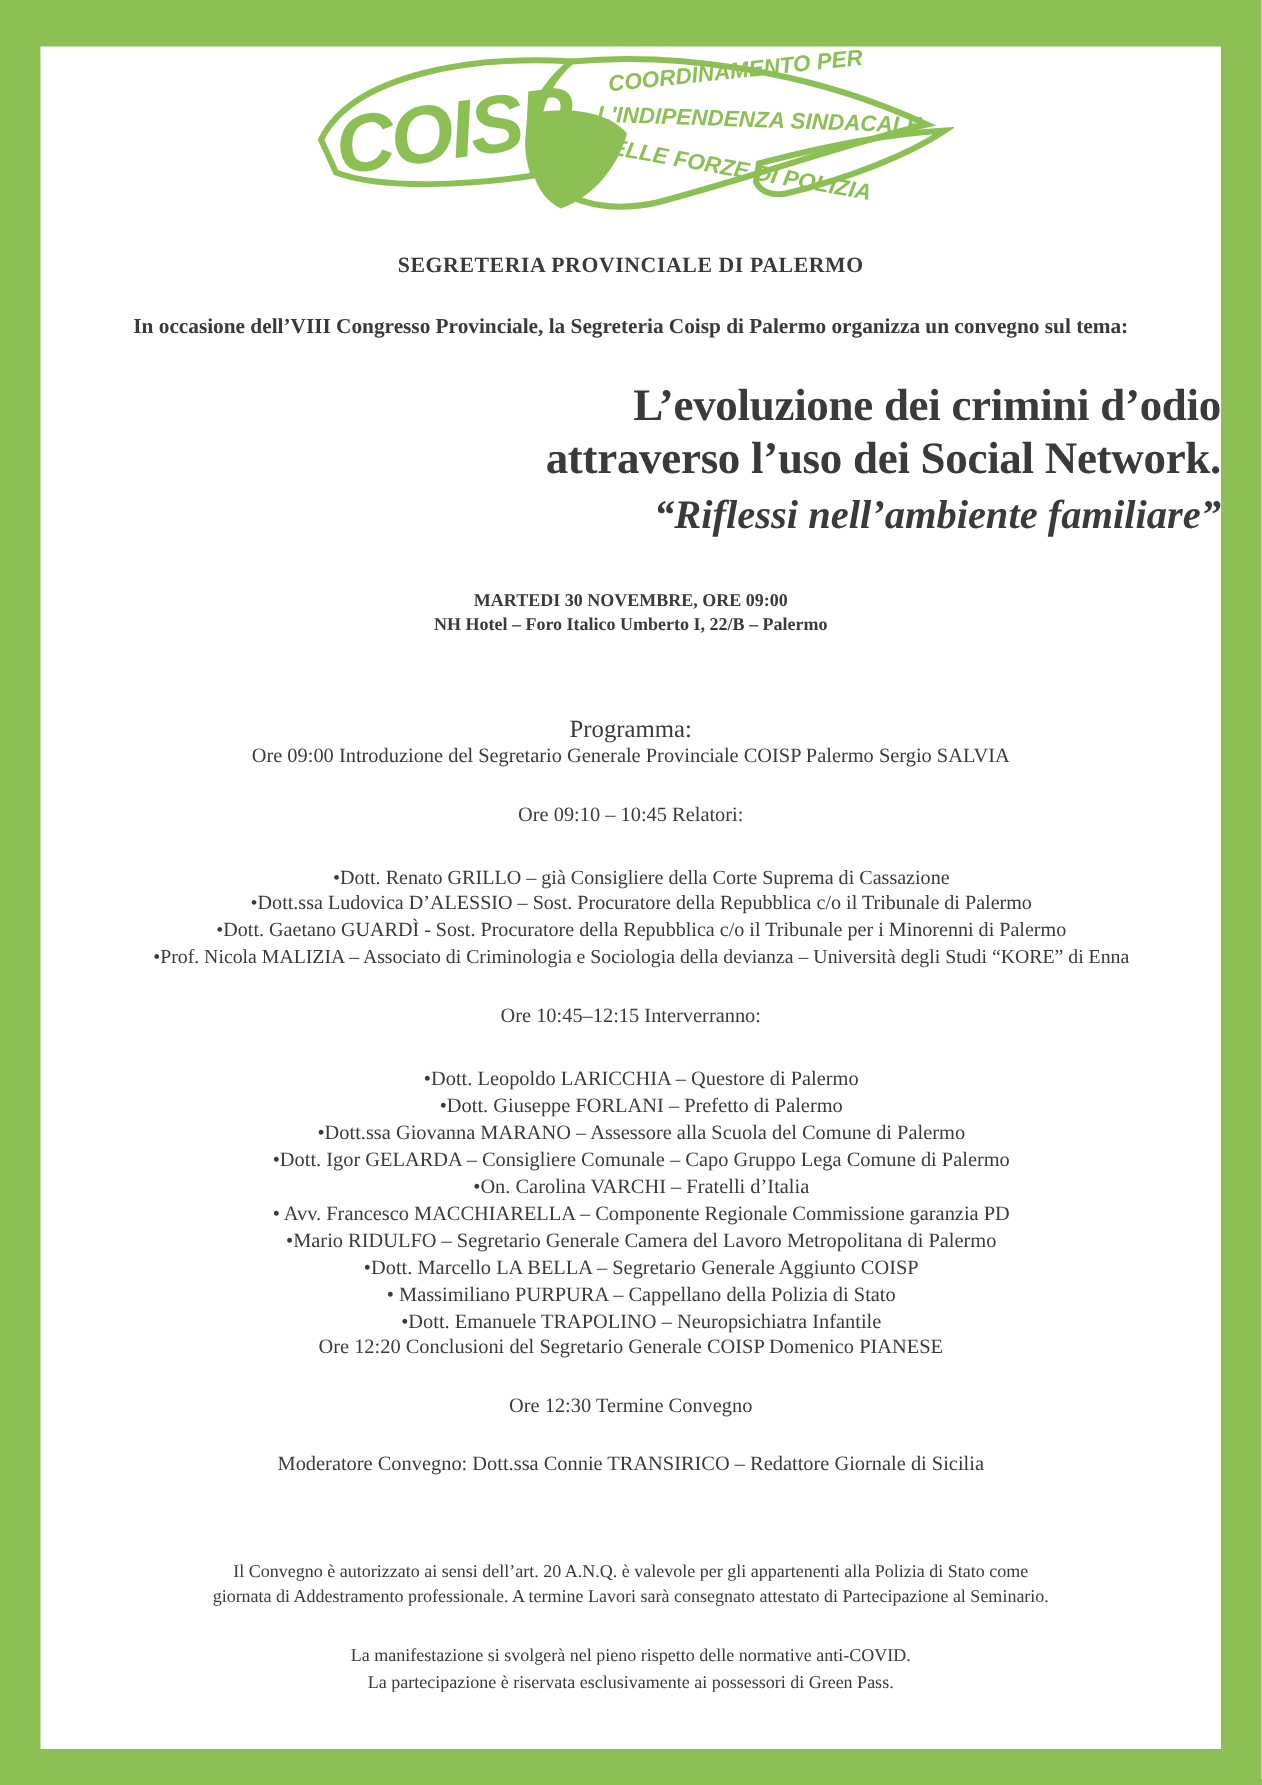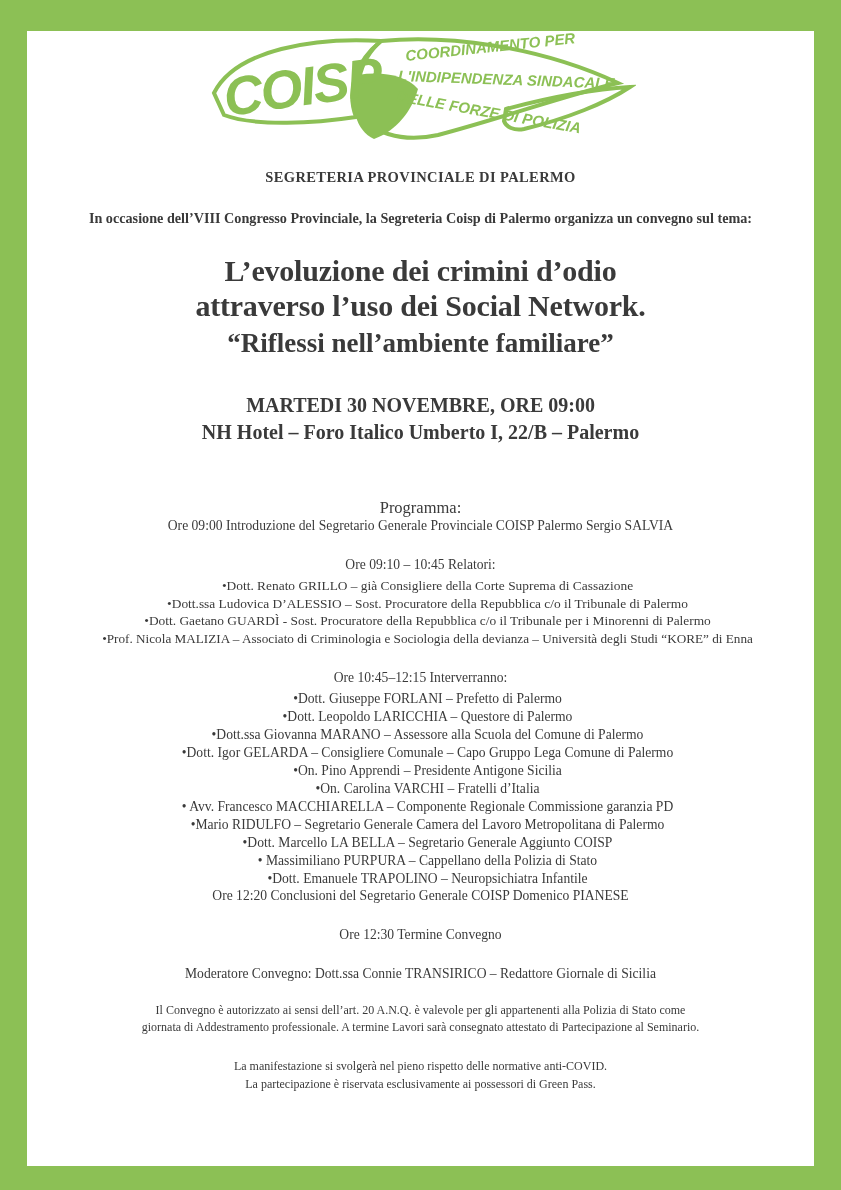--- a/index.html
+++ b/index.html
@@ -51,60 +51,62 @@
     margin-top: 8px;
   }
   .occasione {
     font-size: 14.2px;
     font-weight: bold;
     margin-top: 24px;
   }
   .title-block {
     margin-top: 26px;
     line-height: 1.18;
+    text-align: right;
   }
   .title-line {
     font-size: 30px;
     font-weight: bold;
     letter-spacing: -0.2px;
   }
   .title-sub {
     font-size: 27px;
     font-weight: bold;
+    font-style: italic;
     margin-top: 4px;
   }
   .when {
     margin-top: 32px;
-    font-size: 20px;
+    font-size: 12px;
     font-weight: bold;
     line-height: 1.38;
   }
   .programma {
     margin-top: 51px;
     font-size: 16.5px;
     font-weight: normal;
   }
   .sched {
     font-size: 13.6px;
   }
   .sched-gap { margin-top: 23px; }
   .list {
-    margin-top: 4px;
+    margin-top: 25px;
     font-size: 13.6px;
     line-height: 1.32;
     padding-left: 14px;
   }
   .list .row { white-space: nowrap; }
   .list.wide { font-size: 13.4px; }
   .list.wide .row.long { font-size: 13.2px; }
   .note {
     font-size: 12px;
     line-height: 1.45;
   }
-  .note-1 { margin-top: 20px; }
+  .note-1 { margin-top: 55px; }
   .note-2 { margin-top: 22px; }
 </style>
 </head>
 <body>
 
 <div class="poster">
   <div class="sheet">
 
     <div class="logo-wrap">
       <svg class="logo-svg" viewBox="0 0 430 126" aria-hidden="true">
@@ -153,25 +155,24 @@
     <div class="center list wide">
       <div class="row">•Dott. Renato GRILLO – già Consigliere della Corte Suprema di Cassazione</div>
       <div class="row">•Dott.ssa Ludovica D’ALESSIO – Sost. Procuratore della Repubblica c/o il Tribunale di Palermo</div>
       <div class="row">•Dott. Gaetano GUARDÌ - Sost. Procuratore della Repubblica c/o il Tribunale per i Minorenni di Palermo</div>
       <div class="row long">•Prof. Nicola MALIZIA – Associato di Criminologia e Sociologia della devianza – Università degli Studi “KORE” di Enna</div>
     </div>
 
     <div class="center sched sched-gap">Ore 10:45–12:15 Interverranno:</div>
 
     <div class="center list">
+      <div class="row">•Dott. Leopoldo LARICCHIA – Questore di Palermo</div>
       <div class="row">•Dott. Giuseppe FORLANI – Prefetto di Palermo</div>
-      <div class="row">•Dott. Leopoldo LARICCHIA – Questore di Palermo</div>
       <div class="row">•Dott.ssa Giovanna MARANO – Assessore alla Scuola del Comune di Palermo</div>
       <div class="row">•Dott. Igor GELARDA – Consigliere Comunale – Capo Gruppo Lega Comune di Palermo</div>
-      <div class="row">•On. Pino Apprendi – Presidente Antigone Sicilia</div>
       <div class="row">•On. Carolina VARCHI – Fratelli d’Italia</div>
       <div class="row">• Avv. Francesco MACCHIARELLA – Componente Regionale Commissione garanzia PD</div>
       <div class="row">•Mario RIDULFO – Segretario Generale Camera del Lavoro Metropolitana di Palermo</div>
       <div class="row">•Dott. Marcello LA BELLA – Segretario Generale Aggiunto COISP</div>
       <div class="row">• Massimiliano PURPURA – Cappellano della Polizia di Stato</div>
       <div class="row">•Dott. Emanuele TRAPOLINO – Neuropsichiatra Infantile</div>
     </div>
 
     <div class="center sched" style="">Ore 12:20 Conclusioni del Segretario Generale COISP Domenico PIANESE</div>
 

